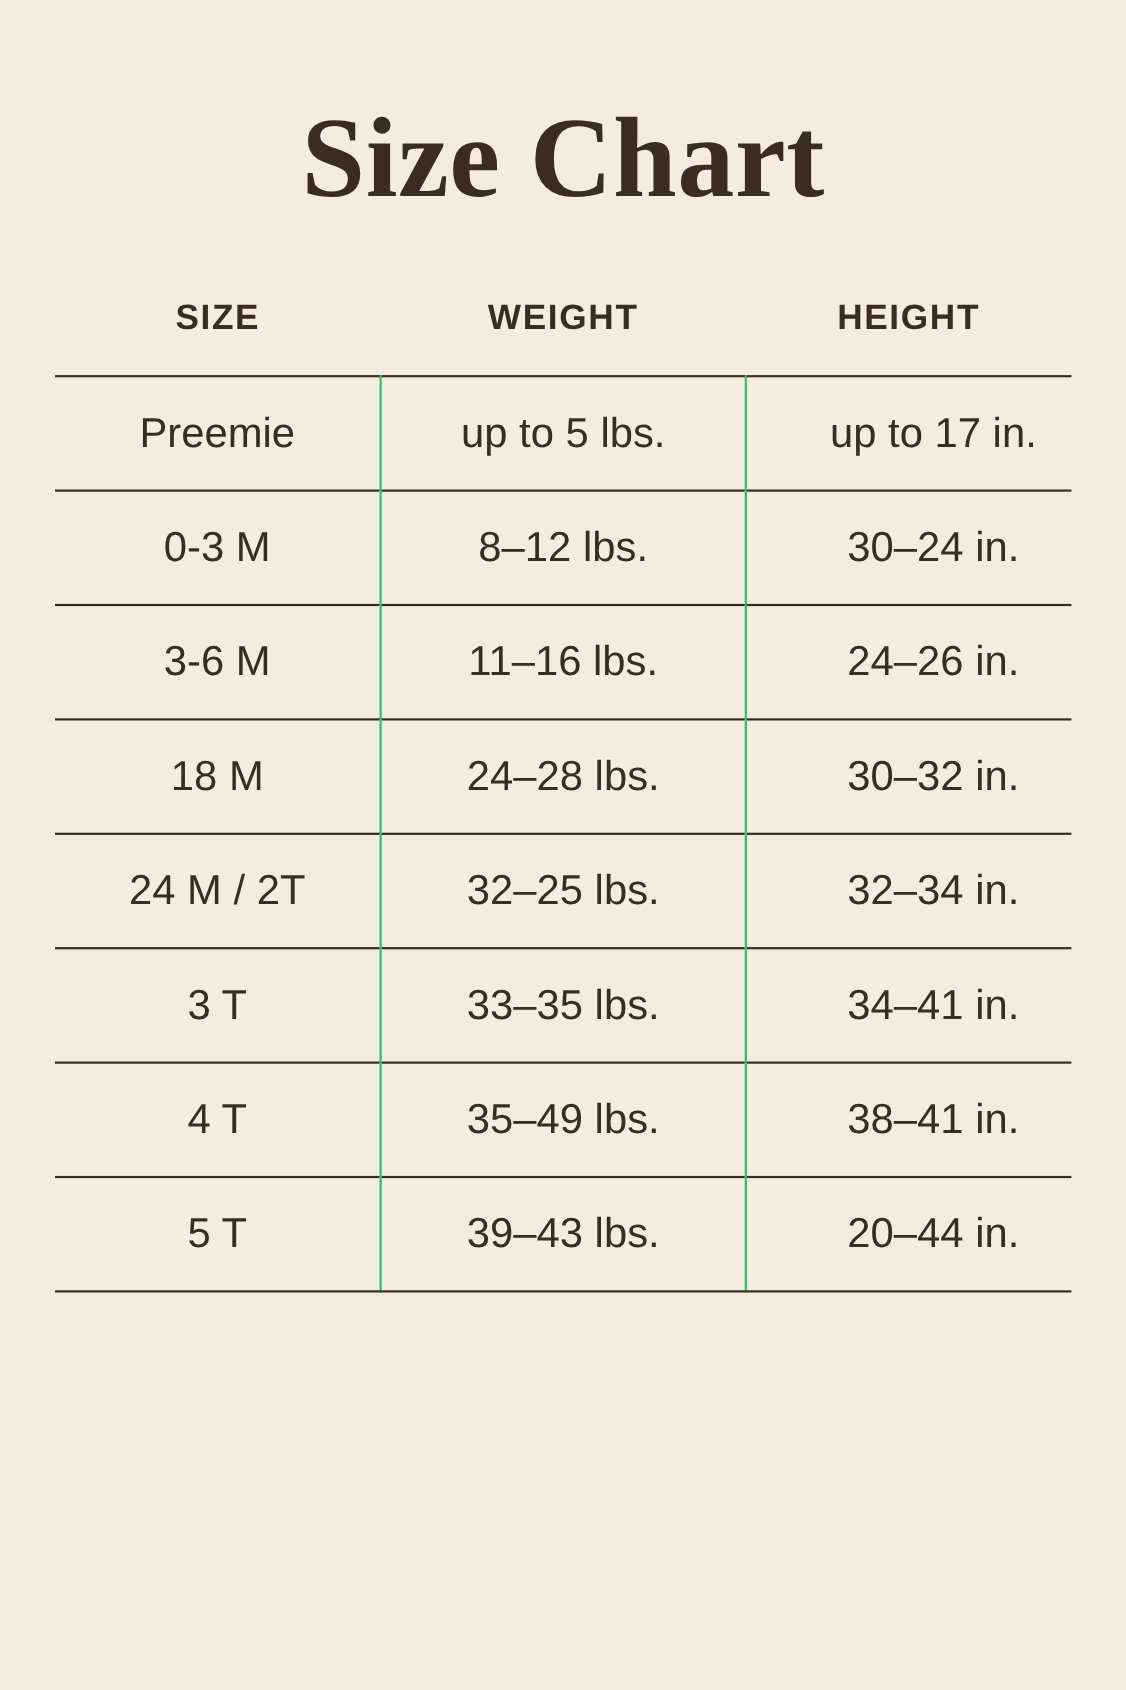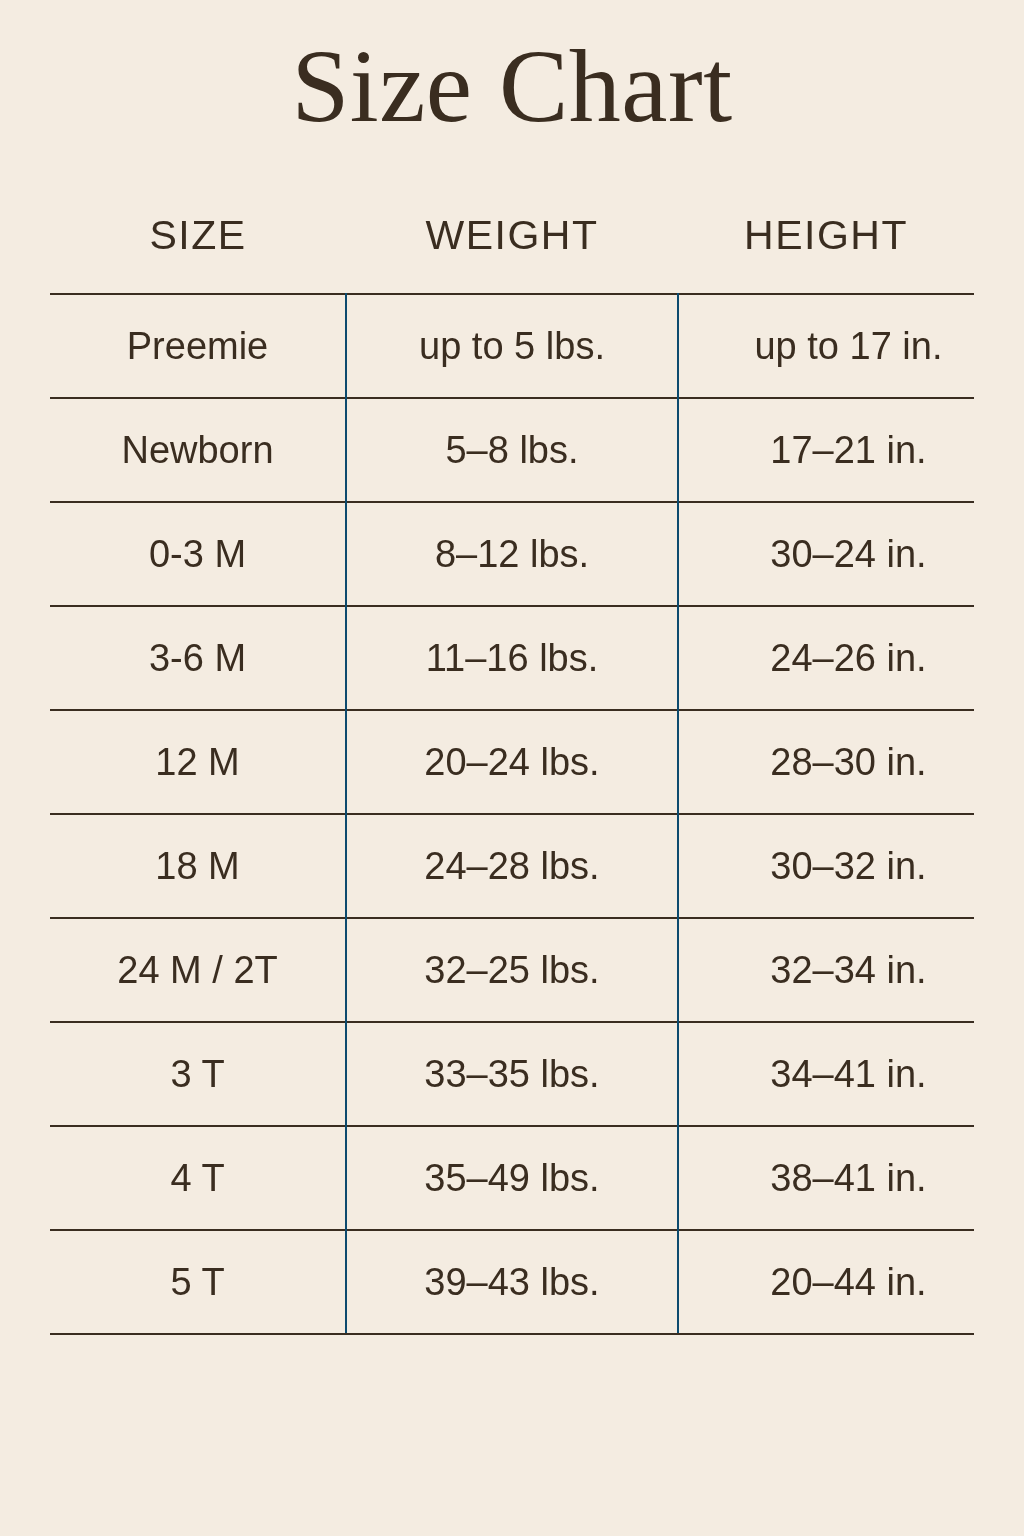--- a/index.html
+++ b/index.html
@@ -16,56 +16,56 @@
   }
   .page {
     position: relative;
     width: 1024px;
     height: 1536px;
     box-sizing: border-box;
     padding: 0 50px;
   }
   .title {
     font-family: "Liberation Serif", serif;
-    font-weight: normal;
+    font-weight: bold;
     font-size: 104px;
     line-height: 1;
     text-align: center;
     color: #3a2d20;
-    padding-top: 34px;
+    padding-top: 92px;
     letter-spacing: 0.5px;
   }
   table {
     width: 924px;
     border-collapse: collapse;
     margin-top: 74px;
     table-layout: fixed;
   }
   col.c-size { width: 296px; }
   col.c-weight { width: 332px; }
   col.c-height { width: 296px; }
 
   thead th {
-    font-size: 41px;
-    font-weight: normal;
+    font-size: 32px;
+    font-weight: bold;
     letter-spacing: 1.5px;
     color: #3a2d20;
     padding: 0 0 34px 0;
     text-align: center;
     vertical-align: bottom;
     border: none;
   }
   tbody td {
     font-size: 38px;
     text-align: center;
     color: #3a2d20;
     height: 102px;
     padding: 0;
     border-top: 2px solid #3a2d20;
-    border-right: 2px solid #0c4a6e;
+    border-right: 2px solid #22c55e;
     font-weight: 400;
   }
   tbody td:last-child {
     border-right: none;
     padding-left: 44px;
   }
   tbody tr:last-child td {
     border-bottom: 2px solid #3a2d20;
   }
 </style>
@@ -89,38 +89,28 @@
         <th>HEIGHT</th>
       </tr>
     </thead>
     <tbody>
       <tr>
         <td>Preemie</td>
         <td>up to 5 lbs.</td>
         <td>up to 17 in.</td>
       </tr>
       <tr>
-        <td>Newborn</td>
-        <td>5–8 lbs.</td>
-        <td>17–21 in.</td>
-      </tr>
-      <tr>
         <td>0-3 M</td>
         <td>8–12 lbs.</td>
         <td>30–24 in.</td>
       </tr>
       <tr>
         <td>3-6 M</td>
         <td>11–16 lbs.</td>
         <td>24–26 in.</td>
-      </tr>
-      <tr>
-        <td>12 M</td>
-        <td>20–24 lbs.</td>
-        <td>28–30 in.</td>
       </tr>
       <tr>
         <td>18 M</td>
         <td>24–28 lbs.</td>
         <td>30–32 in.</td>
       </tr>
       <tr>
         <td>24 M / 2T</td>
         <td>32–25 lbs.</td>
         <td>32–34 in.</td>

